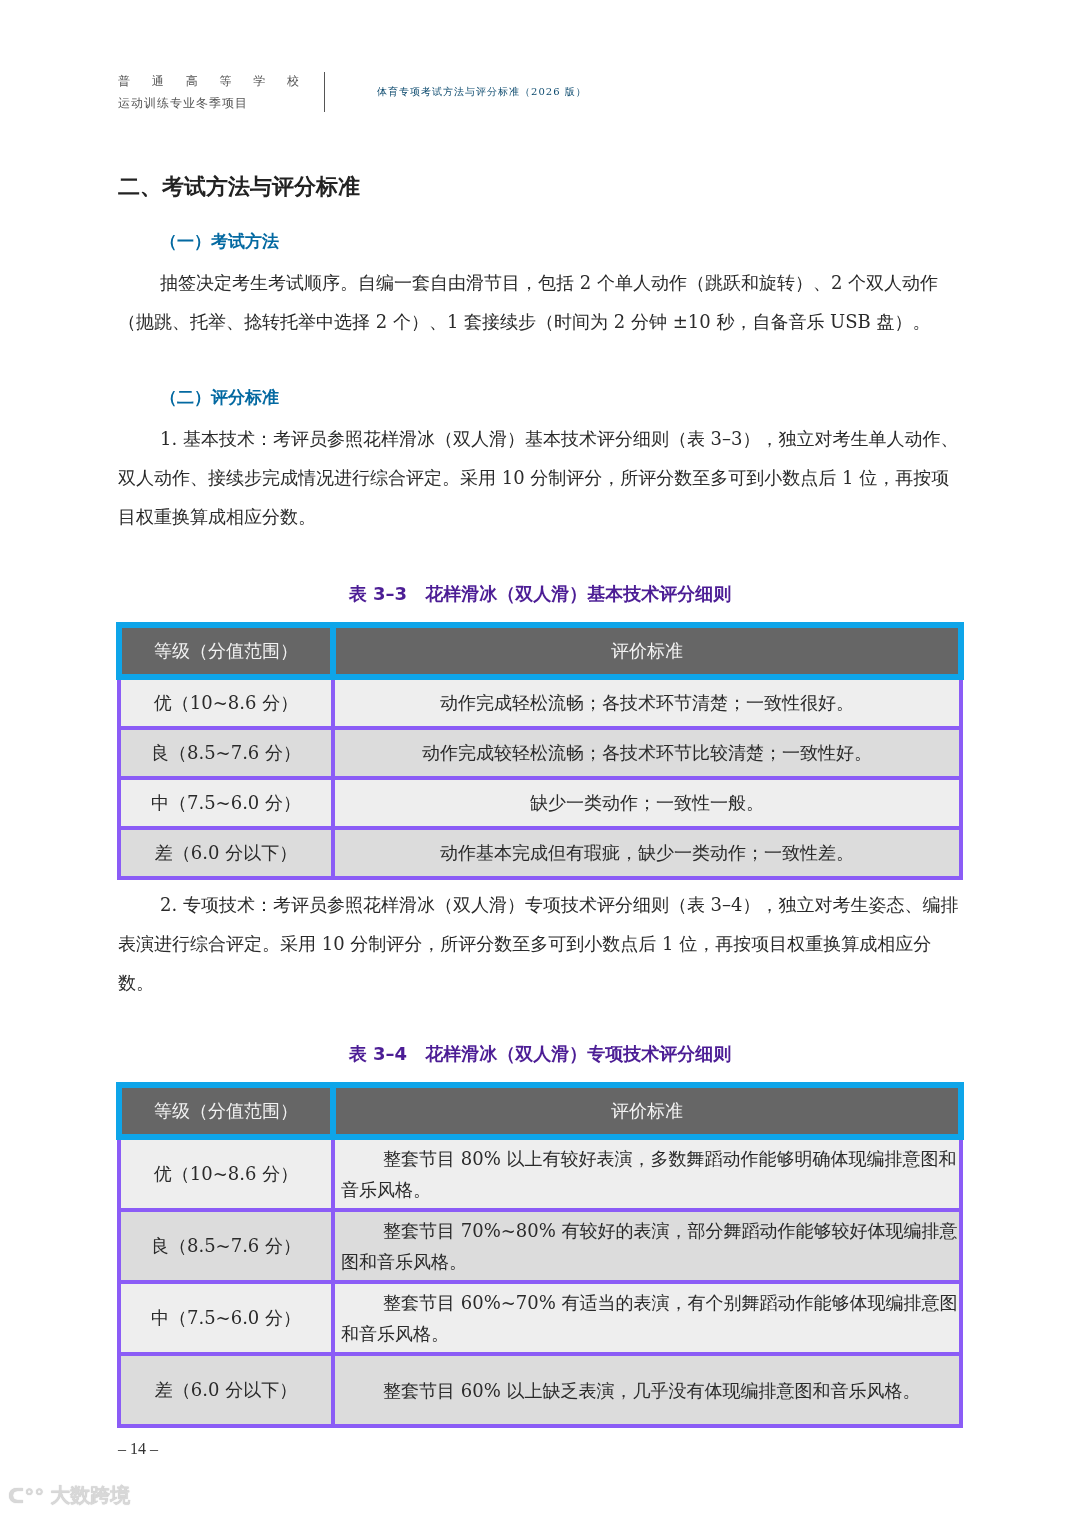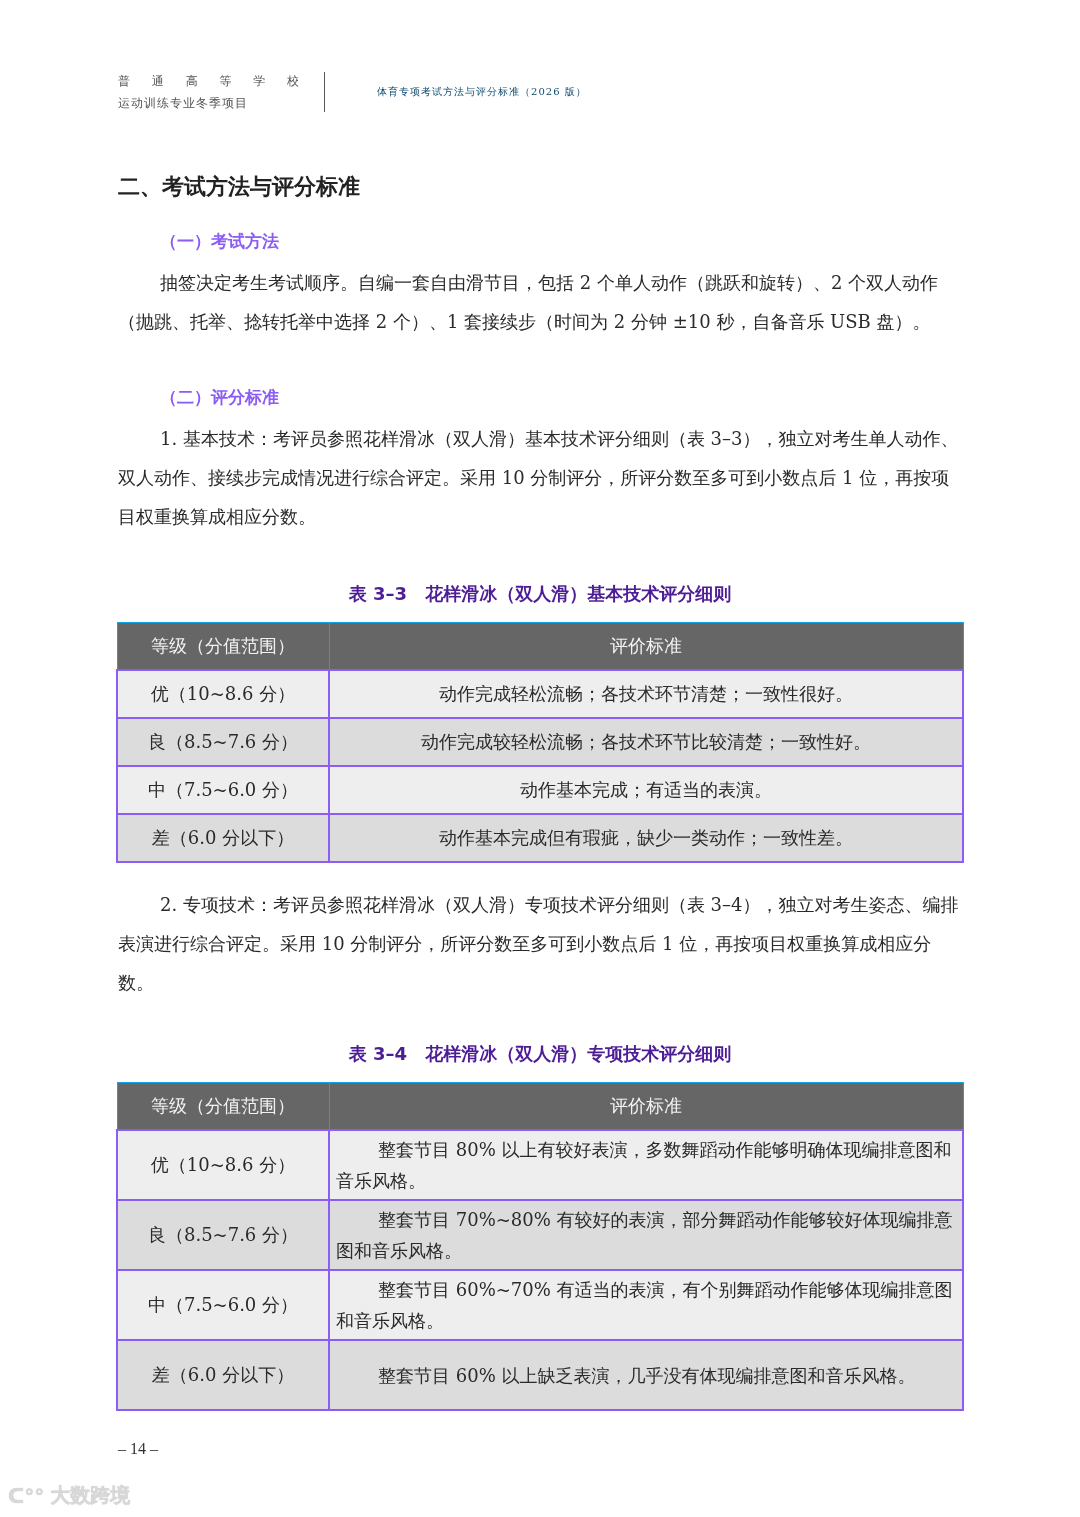--- a/index.html
+++ b/index.html
@@ -6,26 +6,26 @@
   body {
     width: 1080px; height: 1517px; background: #ffffff; position: relative;
     font-family: "DejaVu Serif", "Liberation Serif", serif; color: #2a2a2a; overflow: hidden;
   }
   .header { position: absolute; left: 118px; top: 70px; display: flex; align-items: center; }
   .header .left { font-size: 12px; line-height: 22px; color: #555; letter-spacing: 1px; }
   .header .left .l1 { letter-spacing: 9px; }
   .header .sep { width: 1px; height: 40px; background: #555; margin: 0 16px 0 16px; }
   .header .right { font-size: 10px; color: #0c4a6e; letter-spacing: 1px; margin-left: 36px; }
   .h2 { position: absolute; left: 118px; top: 172px; font-size: 22px; font-weight: bold; color: #222; font-family: Liberation Serif, serif; }
-  .h3 { position: absolute; left: 160px; font-size: 17px; font-weight: bold; color: #8b5cf6; font-family: "DejaVu Sans", sans-serif; }
+  .h3 { position: absolute; left: 160px; font-size: 17px; font-weight: bold; color: #0369a1; font-family: "DejaVu Sans", sans-serif; }
   .para { position: absolute; left: 118px; width: 848px; font-size: 18px; line-height: 39px; text-indent: 42px; color: #2a2a2a; }
   .caption { position: absolute; left: 0; width: 1080px; text-align: center; font-size: 18px; font-weight: bold; font-family: "DejaVu Sans", sans-serif; color: #4c1d95; }
   table.grade { position: absolute; left: 116px; width: 848px; border-collapse: collapse; font-size: 18px; }
-  table.grade th { background: #666666; color: #f2f2f2; font-weight: normal; height: 44px; border: 1px solid #0ea5e9; font-size: 18px; }
-  table.grade td { border: 2px solid #8b5cf6; color: #2a2a2a; }
+  table.grade th { background: #666666; color: #f2f2f2; font-weight: normal; height: 44px; border: 6px solid #0ea5e9; font-size: 18px; }
+  table.grade td { border: 4px solid #8b5cf6; color: #2a2a2a; }
   table.grade tr.odd td { background: #eeeeee; }
   table.grade tr.even td { background: #dcdcdc; }
   table.grade td.lvl { width: 208px; text-align: center; }
   table.t1 td { height: 44px; text-align: center; }
   table.t1 td.lvl { text-align: center; }
   table.t2 td { height: 66px; }
   table.t2 td.crit { text-align: left; padding: 0 0 0 6px; line-height: 31px; }
   table.t2 td.crit span { display: block; text-indent: 42px; }
   .pagenum { position: absolute; left: 118px; top: 1440px; font-size: 16px; color: #333; font-family: Liberation Serif, serif; }
   .watermark { position: absolute; left: 8px; top: 1482px; font-size: 20px; color: #d8d8d8; font-family: "DejaVu Sans", sans-serif; font-weight: bold; display: flex; align-items: center; text-shadow: 0 0 1px #bbb; }
@@ -61,21 +61,21 @@
   <tr class="odd">
     <td class="lvl">优（10~8.6 分）</td>
     <td>动作完成轻松流畅；各技术环节清楚；一致性很好。</td>
   </tr>
   <tr class="even">
     <td class="lvl">良（8.5~7.6 分）</td>
     <td>动作完成较轻松流畅；各技术环节比较清楚；一致性好。</td>
   </tr>
   <tr class="odd">
     <td class="lvl">中（7.5~6.0 分）</td>
-    <td>动作基本完成；有适当的表演。</td>
+    <td>缺少一类动作；一致性一般。</td>
   </tr>
   <tr class="even">
     <td class="lvl">差（6.0 分以下）</td>
     <td>动作基本完成但有瑕疵，缺少一类动作；一致性差。</td>
   </tr>
 </tbody>
   </table>
 
 <div class="para" style="top:885px;">2. 专项技术：考评员参照花样滑冰（双人滑）专项技术评分细则（表 3–4），独立对考生姿态、编排表演进行综合评定。采用 10 分制评分，所评分数至多可到小数点后 1 位，再按项目权重换算成相应分数。</div>
 

